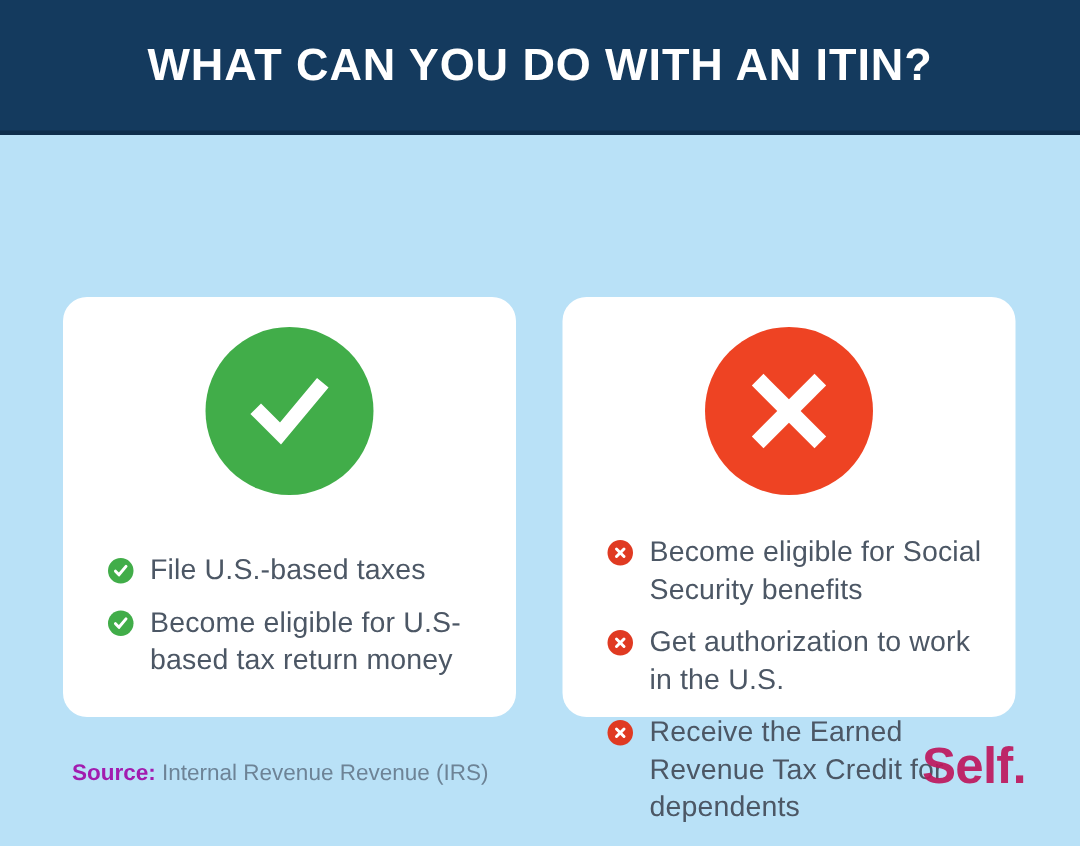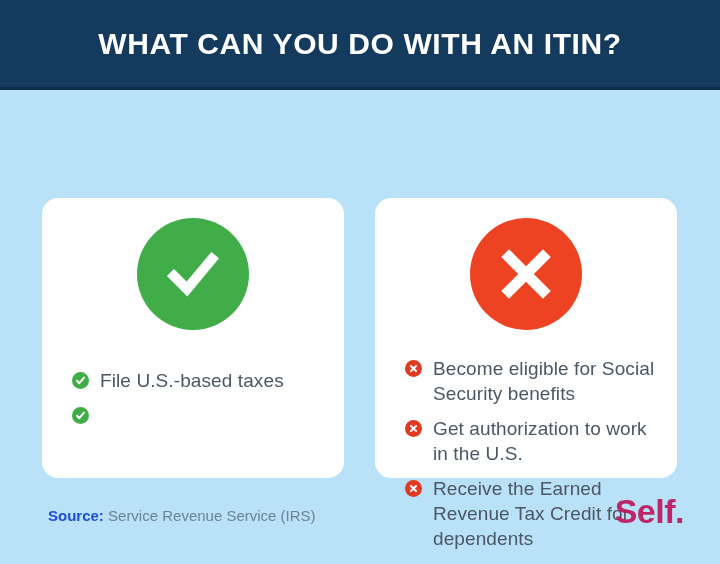--- a/index.html
+++ b/index.html
@@ -113,21 +113,21 @@
     width:720px; height:86px;
   }
   .source {
     position:absolute;
     left:48px; top:28px;
     font-size:15px;
     line-height:20px;
     color:#6d8396;
   }
   .source-label {
-    color:#1d4ed8;
+    color:#a21caf;
     font-weight:bold;
   }
   .logo {
     position:absolute;
     right:36px; top:14px;
     color:#be185d;
     font-size:34px;
     font-weight:bold;
     letter-spacing:-0.5px;
     opacity:0.92;
@@ -159,20 +159,21 @@
             </svg>
           </span>
           <span class="item-text">File U.S.-based taxes</span>
         </li>
         <li class="list-item">
           <span class="bullet-icon bullet-check">
             <svg width="11" height="11" viewBox="0 0 11 11" aria-hidden="true">
               <polyline points="2,5.8 4.3,8.2 9,2.6" fill="none" stroke="#ffffff" stroke-width="2" stroke-linecap="round" stroke-linejoin="round"></polyline>
             </svg>
           </span>
+          <span class="item-text">Become eligible for U.S-based tax return money</span>
         </li>
       </ul>
     </div>
 
     <div class="card card-right">
       <div class="badge-halo"></div>
       <div class="badge badge-cross">
         <svg width="60" height="60" viewBox="0 0 60 60" aria-hidden="true">
           <line x1="13" y1="13" x2="47" y2="47" stroke="#ffffff" stroke-width="11" stroke-linecap="square"></line>
           <line x1="47" y1="13" x2="13" y2="47" stroke="#ffffff" stroke-width="11" stroke-linecap="square"></line>
@@ -207,18 +208,18 @@
           <span class="item-text">Receive the Earned Revenue Tax Credit for dependents</span>
         </li>
       </ul>
     </div>
 
   </div>
 
   <div class="footer">
     <div class="source">
       <span class="source-label">Source:</span>
-      <span>Service Revenue Service (IRS)</span>
+      <span>Internal Revenue Revenue (IRS)</span>
     </div>
     <div class="logo">Self.</div>
   </div>
 
 </div>
 
 </body></html>

